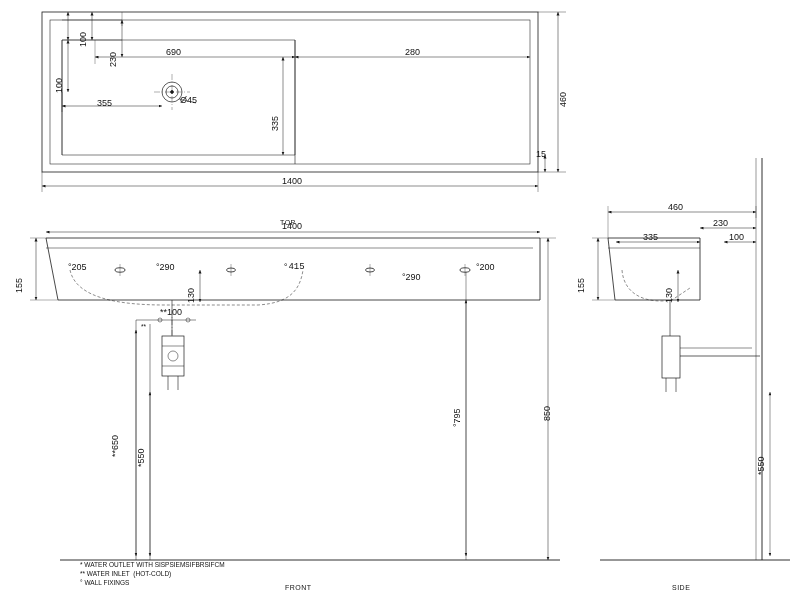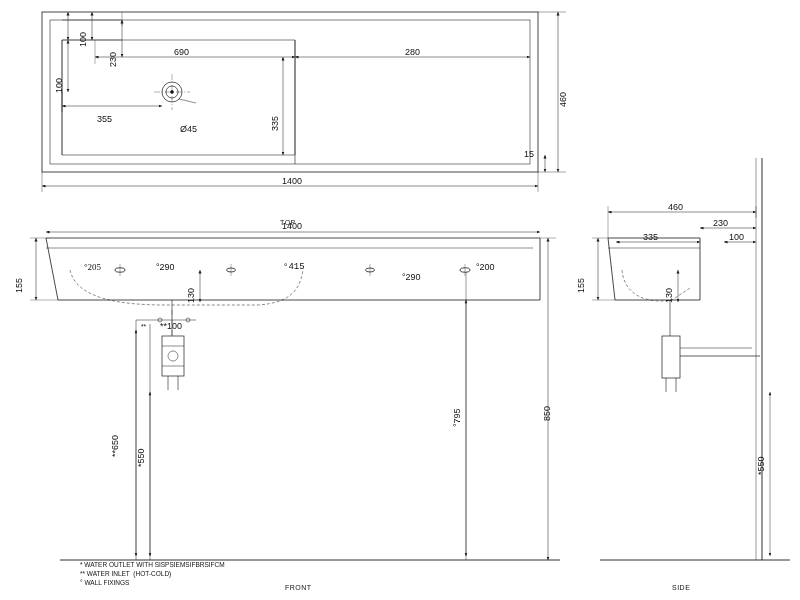--- a/index.html
+++ b/index.html
@@ -211,39 +211,39 @@
     <line x1="592" y1="238" x2="608" y2="238" stroke-width="0.35"></line>
     <line x1="592" y1="300" x2="615" y2="300" stroke-width="0.35"></line>
 
     <line x1="678" y1="270" x2="678" y2="302" marker-start="url(#arrB)" marker-end="url(#arrF)"></line>
   </g>
 </svg>
 
 <div class="lbl" style="left:282px; top:177px;">1400</div>
 <div class="lbl vert" style="left:568px; top:98px;">460</div>
 <div class="lbl" style="left:405px; top:48px;">280</div>
-<div class="lbl" style="left:166px; top:48px;margin-left:8px;">690</div>
+<div class="lbl" style="left:166px; top:48px;">690</div>
 <div class="lbl vert" style="left:118px; top:58px;">230</div>
 <div class="lbl vert" style="left:88px; top:38px;">100</div>
 <div class="lbl vert" style="left:64px; top:84px;">100</div>
-<div class="lbl" style="left:97px; top:99px;margin-top:16px;">355</div>
+<div class="lbl" style="left:97px; top:99px;">355</div>
 <div class="lbl vert" style="left:280px; top:122px;">335</div>
-<div class="lbl" style="left:524px; top:150px;">15</div>
-<div class="lbl" style="left:180px; top:96px;margin-top:29px;">Ø45</div>
+<div class="lbl" style="left:536px; top:150px;">15</div>
+<div class="lbl" style="left:180px; top:96px;">Ø45</div>
 
 <div class="viewname" style="left:280px; top:219px;">TOP</div>
 <div class="lbl" style="left:282px; top:222px;">1400</div>
 <div class="lbl vert" style="left:24px; top:284px;">155</div>
-<div class="lbl" style="left:84px; top:263px;font-family:Liberation Serif, serif;">°205</div>
+<div class="lbl" style="left:68px; top:263px;">°205</div>
 <div class="lbl" style="left:156px; top:263px;">°290</div>
 <div class="lbl" style="left:283px; top:263px;font-family:Liberation Mono, monospace;">°415</div>
 <div class="lbl" style="left:402px; top:273px;">°290</div>
 <div class="lbl" style="left:476px; top:263px;">°200</div>
 <div class="lbl vert" style="left:196px; top:294px;">130</div>
-<div class="lbl" style="left:160px; top:322px;text-align:center;">**100</div>
+<div class="lbl" style="left:160px; top:308px;text-align:center;">**100</div>
 <div class="lbl vert" style="left:552px; top:412px;">850</div>
 <div class="lbl vert" style="left:120px; top:448px;">**650</div>
 <div class="lbl vert" style="left:146px; top:458px;">*550</div>
 <div class="lbl vert" style="left:462px; top:418px;">°795</div>
 <div class="lbl tiny" style="left:141px; top:324px;">**</div>
 
 <div class="lbl" style="left:668px; top:203px;">460</div>
 <div class="lbl" style="left:643px; top:233px;">335</div>
 <div class="lbl" style="left:713px; top:219px;">230</div>
 <div class="lbl" style="left:729px; top:233px;">100</div>

